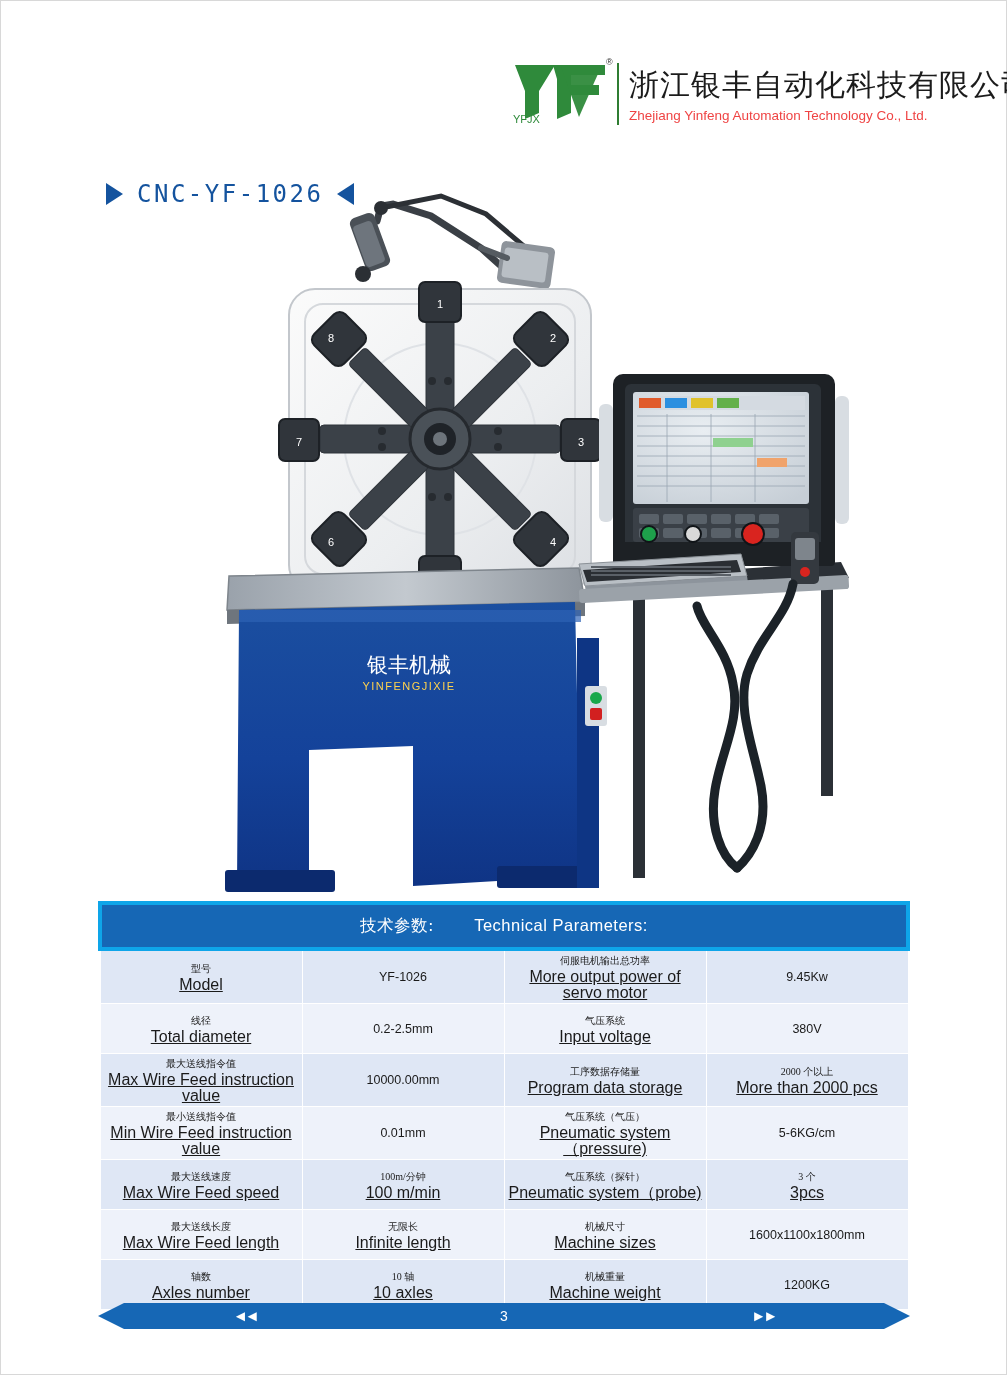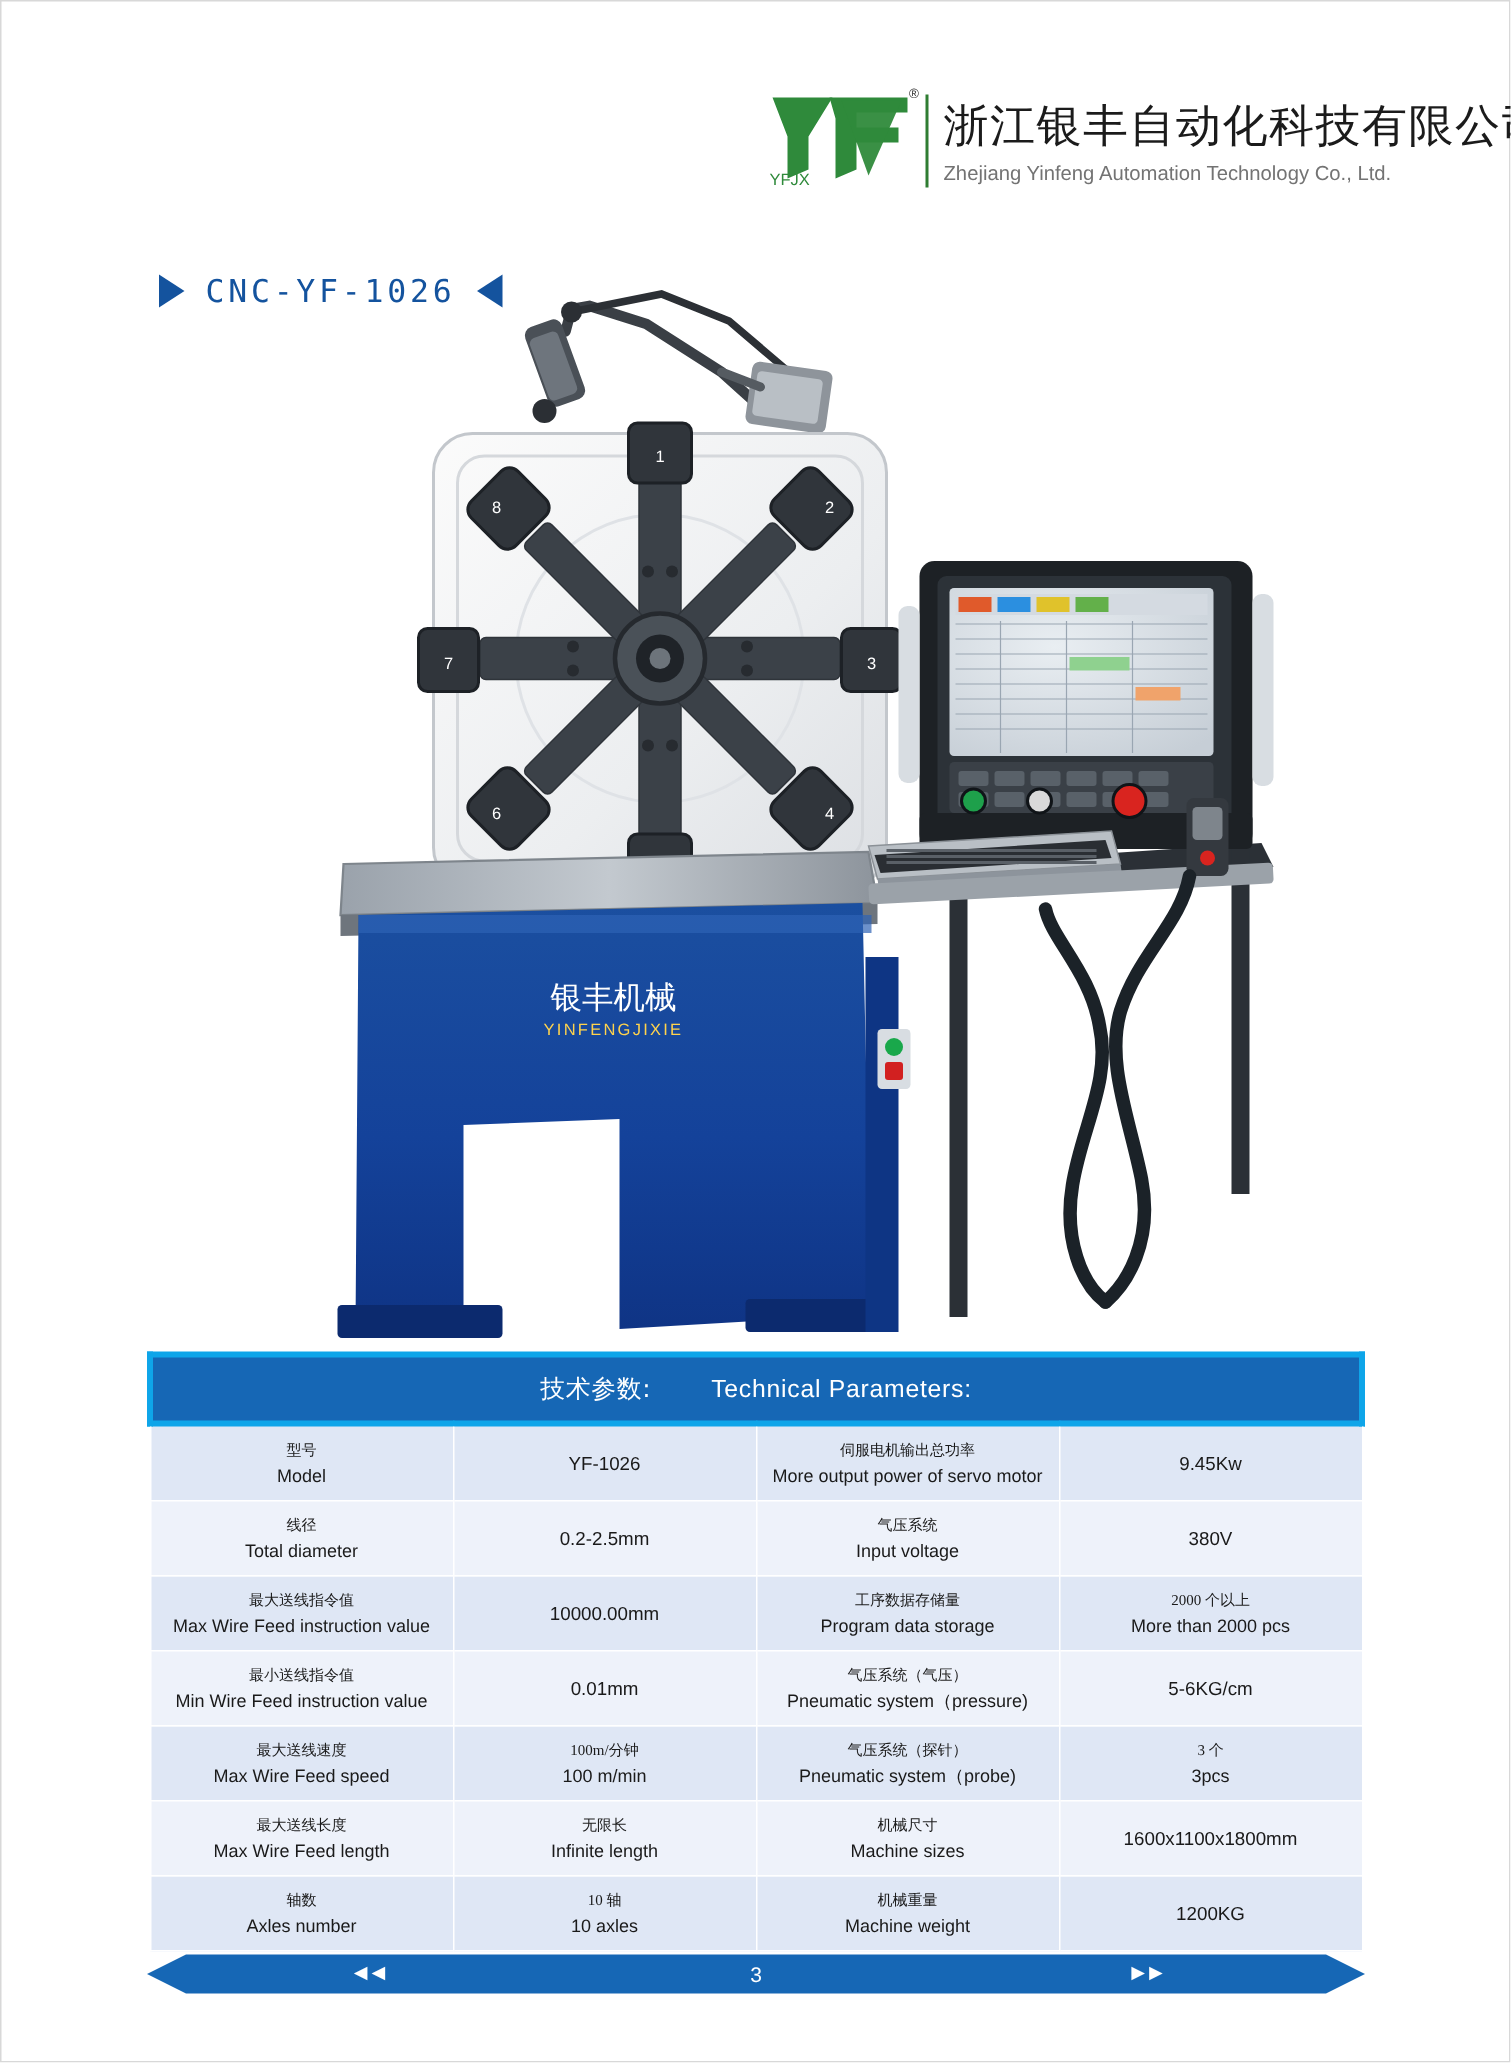--- a/index.html
+++ b/index.html
@@ -48,21 +48,21 @@
   .company-cn {
     font-size: 30px;
     color: #1b1b1b;
     letter-spacing: 1px;
     line-height: 36px;
     white-space: nowrap;
     font-family: "DejaVu Sans", sans-serif;
   }
   .company-en {
     font-size: 13.5px;
-    color: #737373;
+    color: #ef4444;
     line-height: 20px;
     margin-top: 3px;
     white-space: nowrap;
   }
   .header-rule {
     position: absolute;
     left: 616px;
     top: 62px;
     width: 2px;
     height: 62px;
@@ -91,21 +91,21 @@
   }
   .tri-right {
     border-left: 17px solid #14539e;
     margin-right: 14px;
   }
   .tri-left {
     border-right: 17px solid #14539e;
     margin-left: 14px;
   }
   .model-text {
-    font-size: 21px;
+    font-size: 24px;
     letter-spacing: 2.5px;
     color: #14539e;
     font-family: "DejaVu Sans Mono", monospace;
     font-weight: normal;
     white-space: nowrap;
   }
   
   .machine {
     position: absolute;
     left: 180px;
@@ -138,21 +138,21 @@
     text-align: center;
     font-size: 12.5px;
     color: #1a1a1a;
     height: 45px;
     padding: 2px 4px;
     line-height: 16px;
   }
   .row-a td { background: #dfe7f5; }
   .row-b td { background: #eef2fa; }
   .cell-cn { font-size: 10px; font-family: Liberation Serif, serif; }
-  .cell-en { font-size: 12px; }
+  .cell-en { font-size: 16px; text-decoration: underline; }
   .col-label { width: 205px; }
   .col-value { width: 190px; }
   
   .footer {
     position: absolute;
     left: 97px;
     top: 1300px;
     width: 812px;
     height: 30px;
   }

